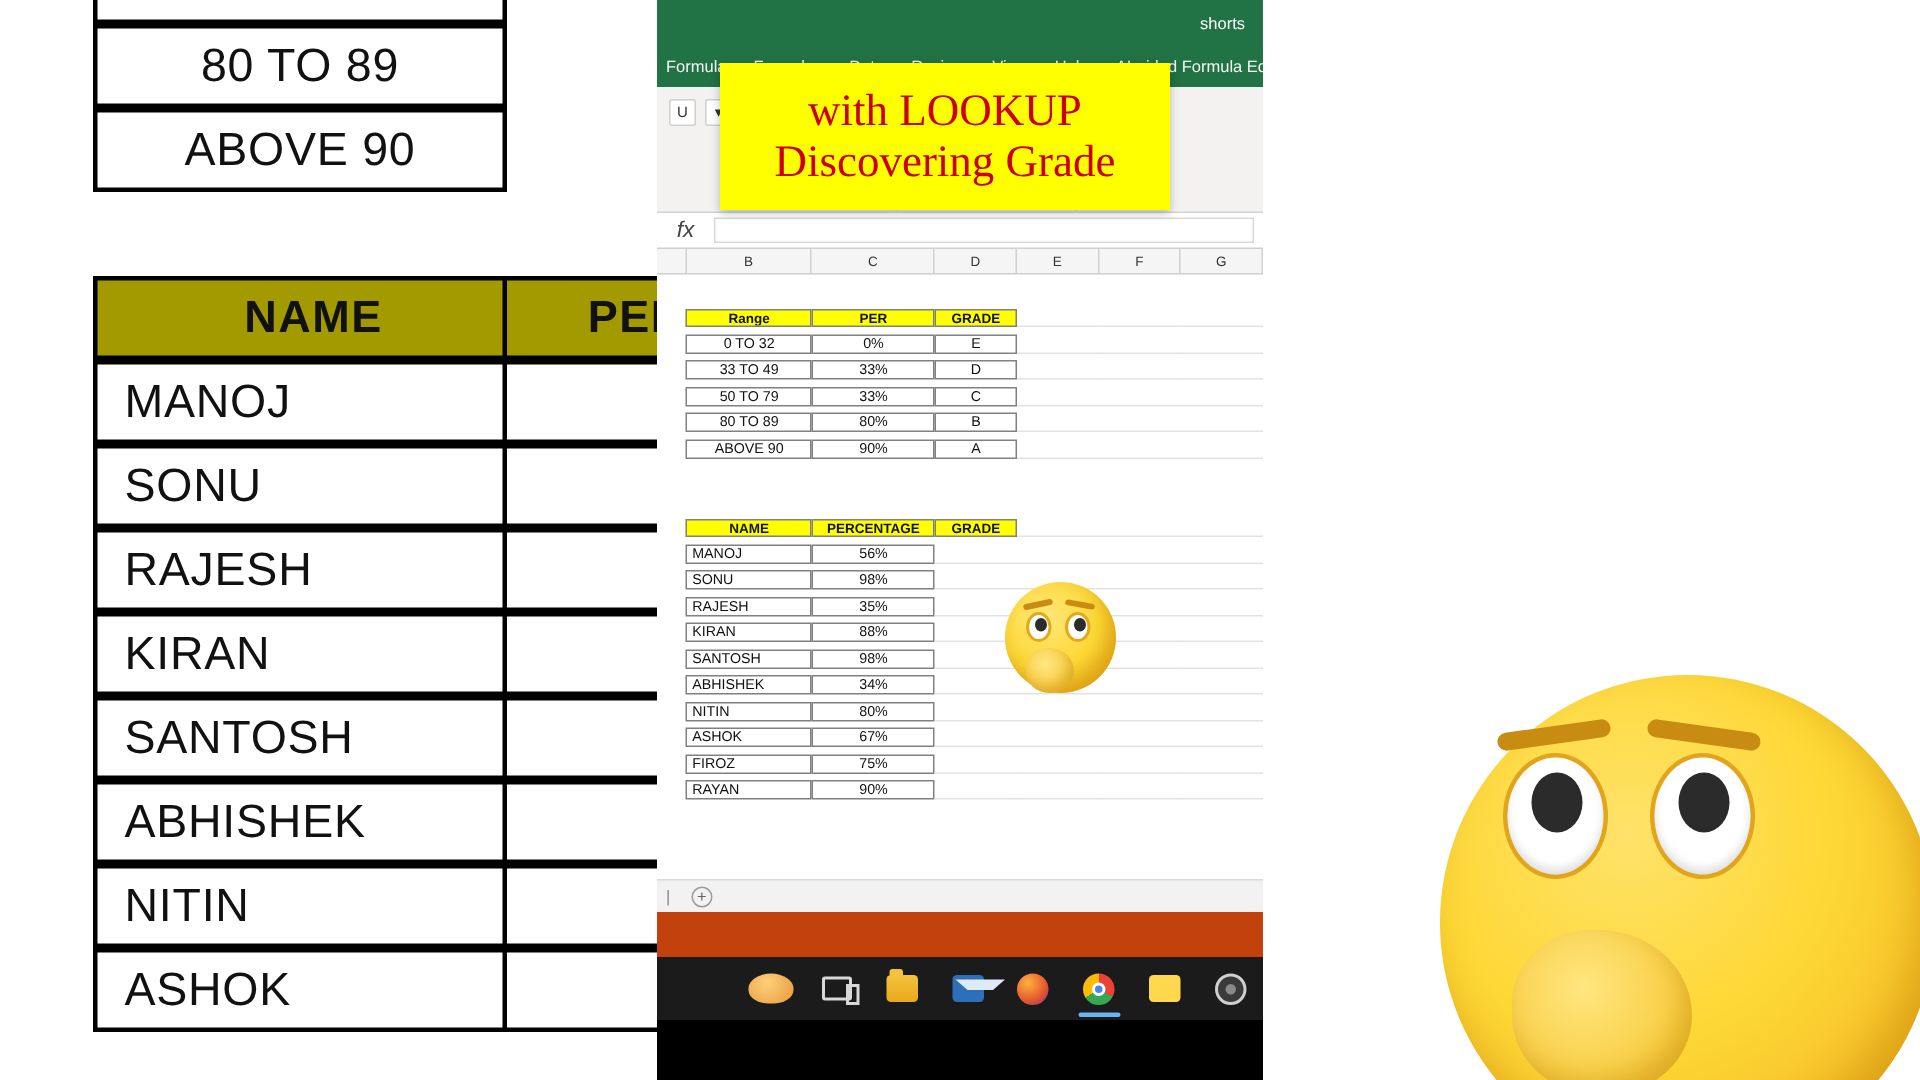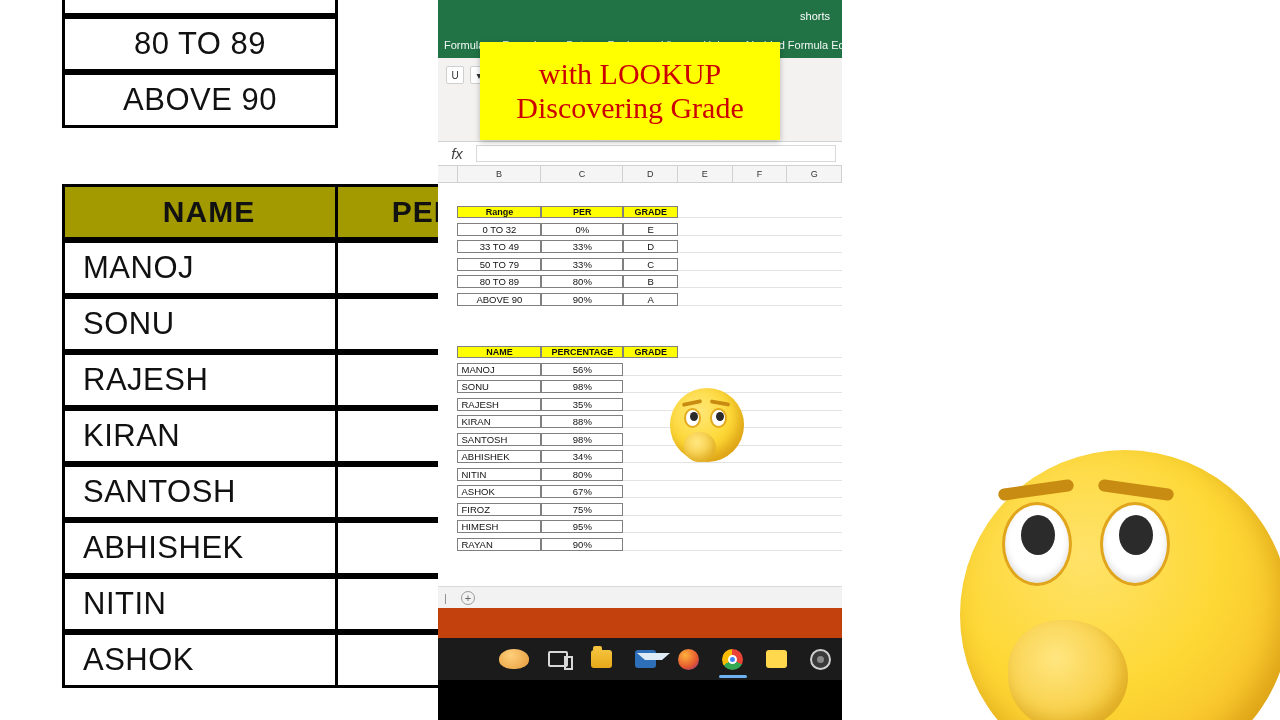--- a/index.html
+++ b/index.html
@@ -563,29 +563,20 @@
             <div class="rowgutter"></div>
             <div class="cell bordered cB">FIROZ</div>
             <div class="cell bordered center cC">75%</div>
             <div class="cell cD"></div>
             <div class="cell cE"></div>
             <div class="cell cF"></div>
             <div class="cell cG"></div>
           </div>
           <div class="row">
             <div class="rowgutter"></div>
-            <div class="cell bordered cB">HIMESH</div>
-            <div class="cell bordered center cC">95%</div>
-            <div class="cell cD"></div>
-            <div class="cell cE"></div>
-            <div class="cell cF"></div>
-            <div class="cell cG"></div>
-          </div>
-          <div class="row">
-            <div class="rowgutter"></div>
             <div class="cell bordered cB">RAYAN</div>
             <div class="cell bordered center cC">90%</div>
             <div class="cell cD"></div>
             <div class="cell cE"></div>
             <div class="cell cF"></div>
             <div class="cell cG"></div>
           </div>
 
           <div class="spacer-row"></div>
           <div class="spacer-row"></div>

